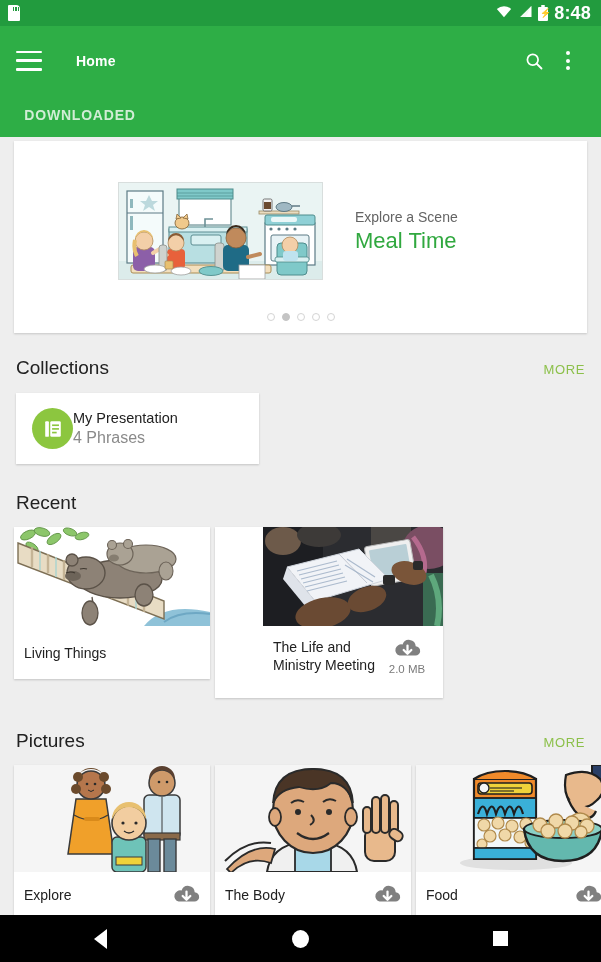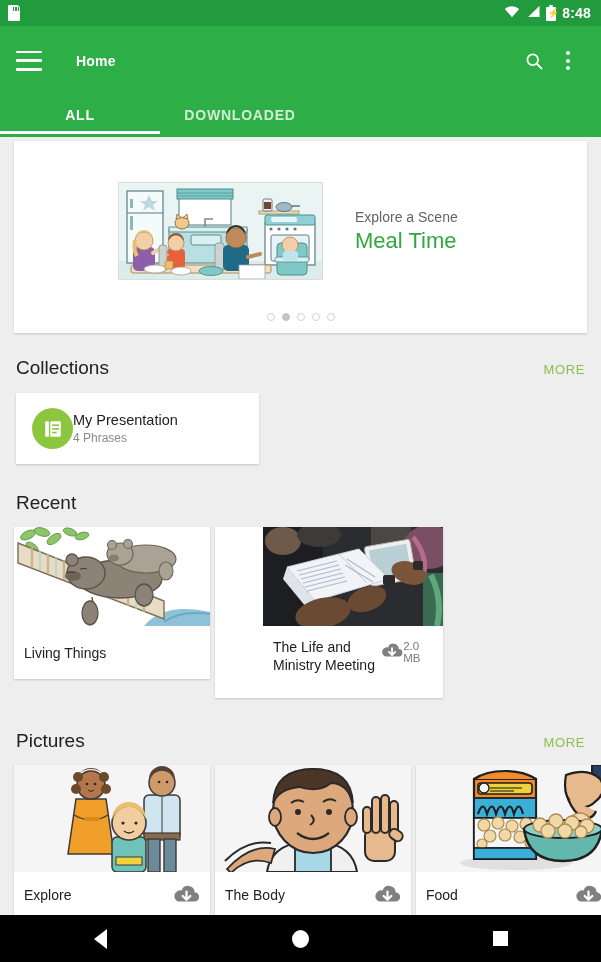--- a/index.html
+++ b/index.html
@@ -24,21 +24,21 @@
     background:#fff; border-radius:1px 4px 1px 1px;
   }
   .sd-card .pins { position:absolute; right:1px; top:1.5px; display:flex; gap:1px; }
   .sd-card .pins i { display:block; width:1.5px; height:4px; background:#229b3e; }
   .wifi { width:16px; height:13px; }
   .signal { width:14px; height:13px; }
   .battery { width:10px; height:16px; position:relative; }
   .battery .shell { position:absolute; left:0; top:2px; width:10px; height:14px; background:#fff; border-radius:1px; }
   .battery .nub { position:absolute; left:3px; top:0; width:4px; height:2px; background:#fff; border-radius:1px; }
   .battery .bolt { position:absolute; left:2.5px; top:4px; font-size:9px; line-height:9px; color:#229b3e; }
-  .clock { font-size:14px; font-weight:bold; letter-spacing:.2px; }
+  .clock { font-size:18px; font-weight:bold; letter-spacing:.2px; }
 
   
   .appbar {
     position:absolute; top:26px; left:0; width:601px; height:69px;
     background:#2eae46; display:flex; align-items:center; padding:0 16px;
   }
   .hamburger { width:26px; height:20px; display:flex; flex-direction:column; justify-content:space-between; cursor:pointer; }
   .hamburger i { display:block; height:2.6px; background:#fff; border-radius:1px; }
   .appbar-title { color:#fff; font-size:14px; font-weight:bold; margin-left:34px; letter-spacing:.2px; }
   .appbar-spacer { flex:1; }
@@ -92,30 +92,30 @@
 
   
   .collections-wrap { margin-top:24px; }
   .coll-card {
     margin:14px 0 0 16px; width:243px; height:71px; background:#fff;
     box-shadow:0 1px 2px rgba(0,0,0,.18); display:flex; align-items:center; padding-left:16px; cursor:pointer;
   }
   .coll-icon { width:41px; height:41px; border-radius:50%; background:#8cc63f; display:flex; align-items:center; justify-content:center; flex:none; }
   .coll-meta { }
   .coll-name { font-size:14.5px; color:#212121; }
-  .coll-sub { font-size:12px; color:#8a8a8a; margin-top:3px; }
+  .coll-sub { font-size:16px; color:#8a8a8a; margin-top:3px; }
 
   
   .recent-wrap { margin-top:28px; }
   .card-row { display:flex; gap:5px; padding:0 0 0 14px; margin-top:13px; align-items:flex-start; }
   .media-card { background:#fff; box-shadow:0 1px 2px rgba(0,0,0,.18); flex:none; cursor:pointer; }
   .mc-thumb { width:100%; position:relative; overflow:hidden; background:#fff; }
   .mc-foot { display:flex; align-items:center; padding:0 10px; }
   .mc-title { font-size:14px; color:#212121; line-height:18px; flex:1; }
-  .dl-badge { display:flex; flex-direction:row; align-items:center; width:52px; flex:none; }
+  .dl-badge { display:flex; flex-direction:column; align-items:center; width:52px; flex:none; }
   .dl-size { font-size:11.5px; color:#7a7a7a; margin-top:2px; }
 
   .recent-card-1 { width:196px; }
   .recent-card-1 .mc-thumb { height:99px; }
   .recent-card-1 .mc-foot { height:53px; }
   .recent-card-2 { width:228px;padding-left:48px; }
   .recent-card-2 .mc-thumb { height:99px; }
   .recent-card-2 .mc-foot { height:72px; align-items:flex-start; padding-top:12px; }
 
   
@@ -188,21 +188,20 @@
     <div class="appbar-action">
       <span class="kebab">
           <i></i>
           <i></i>
           <i></i>
         </span>
     </div>
   </div>
 
   <div class="tabbar">
-    <div class="tab tab-all active">ALL</div>
     <div class="tab tab-dl">DOWNLOADED</div>
   </div>
 
   <div class="content">
 
     <div class="banner-card">
       <div class="banner-inner">
         <div class="scene-img">
           <svg viewBox="0 0 205 98" width="205" height="98" preserveAspectRatio="none">
             <rect width="205" height="98" fill="#eaf4f3"></rect>

